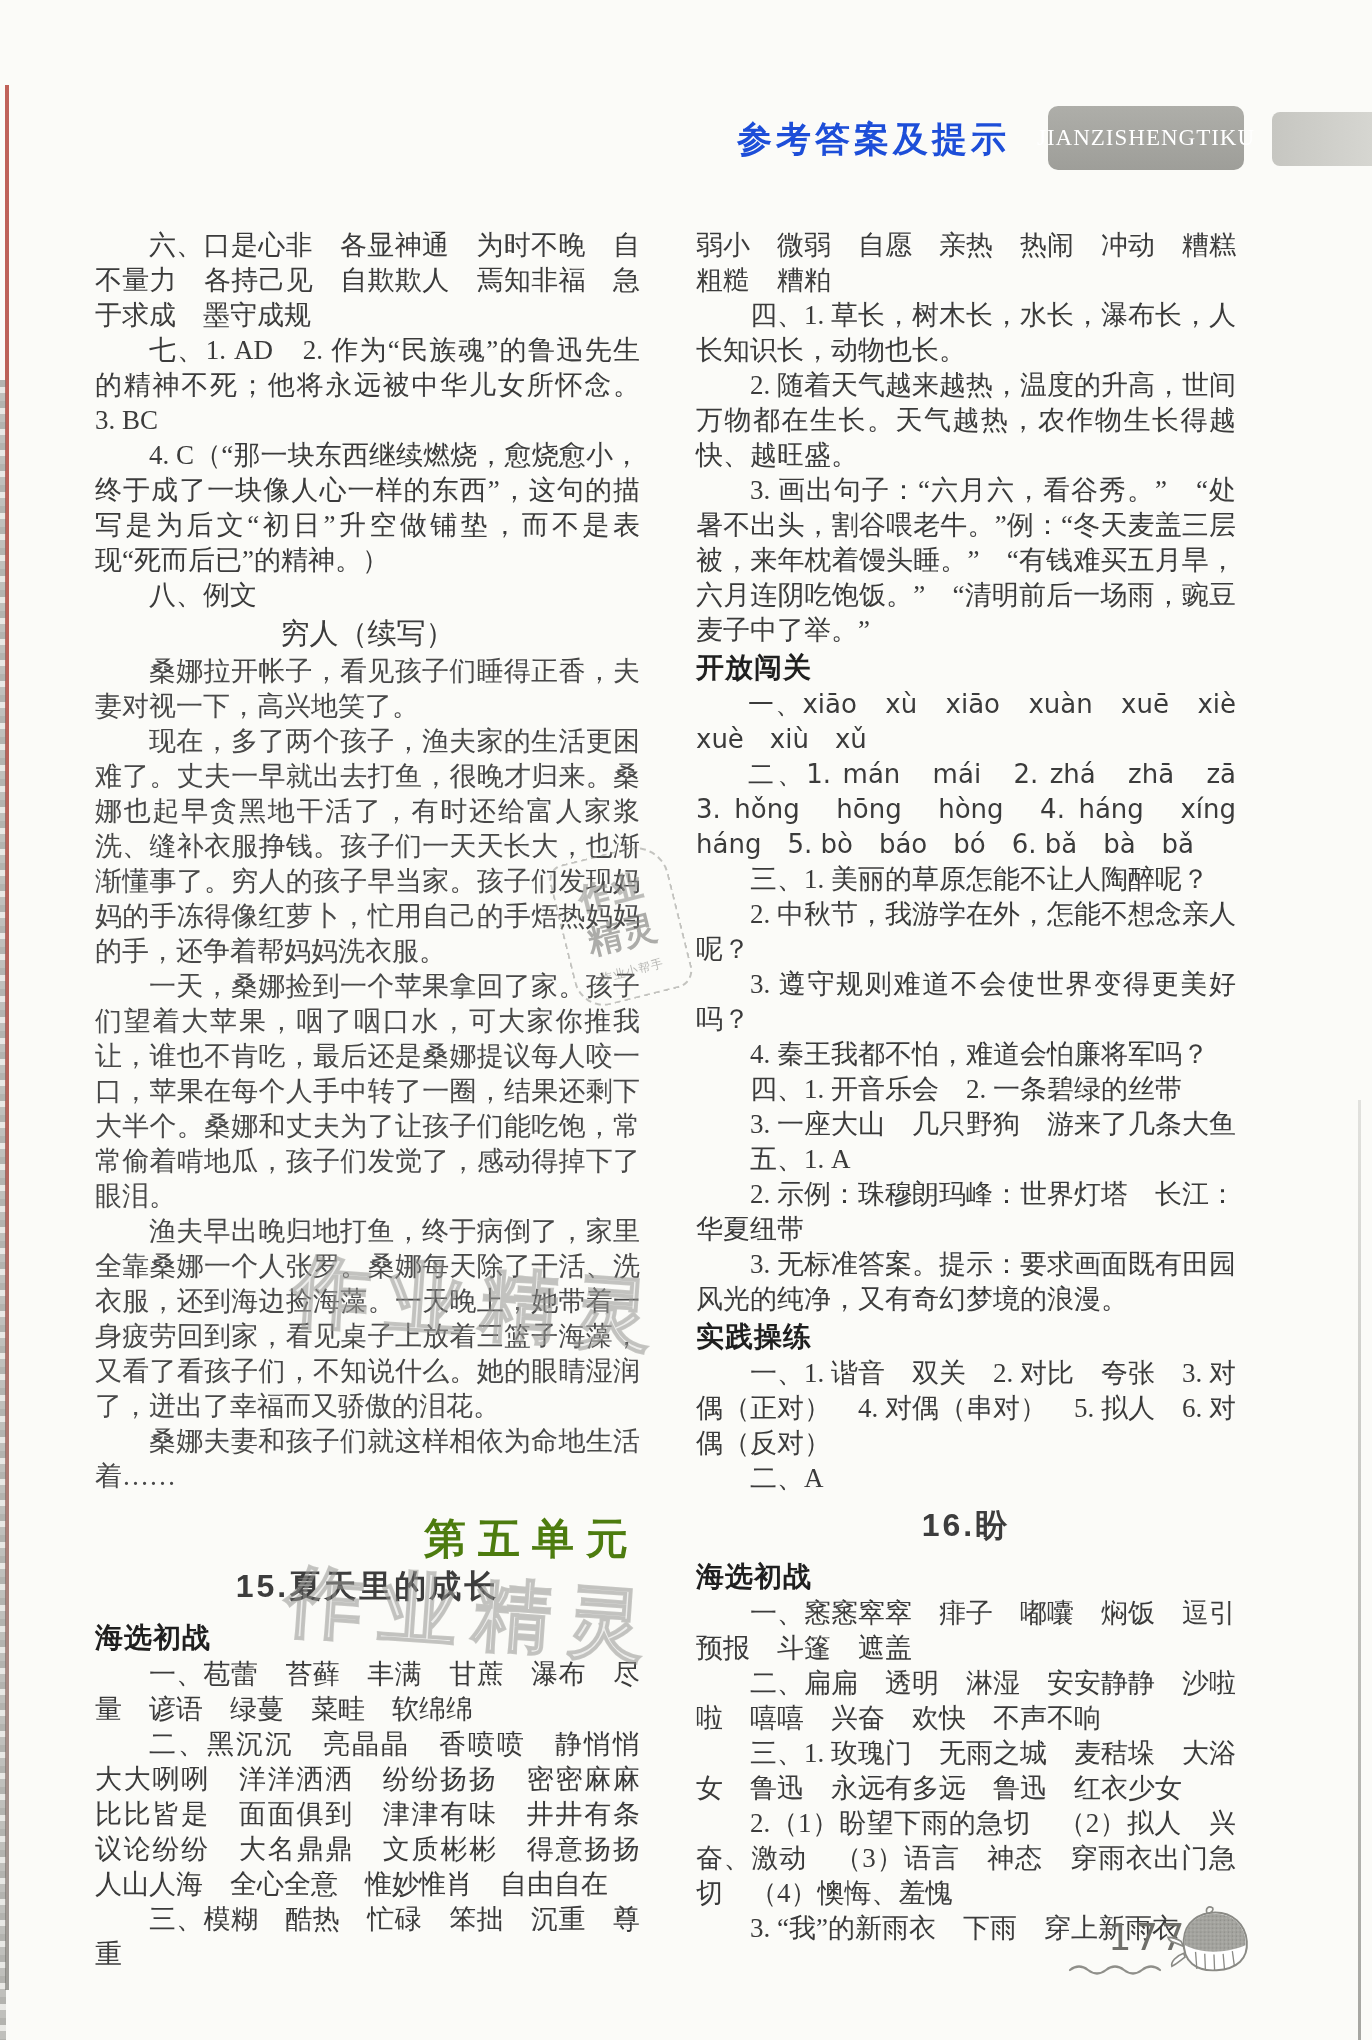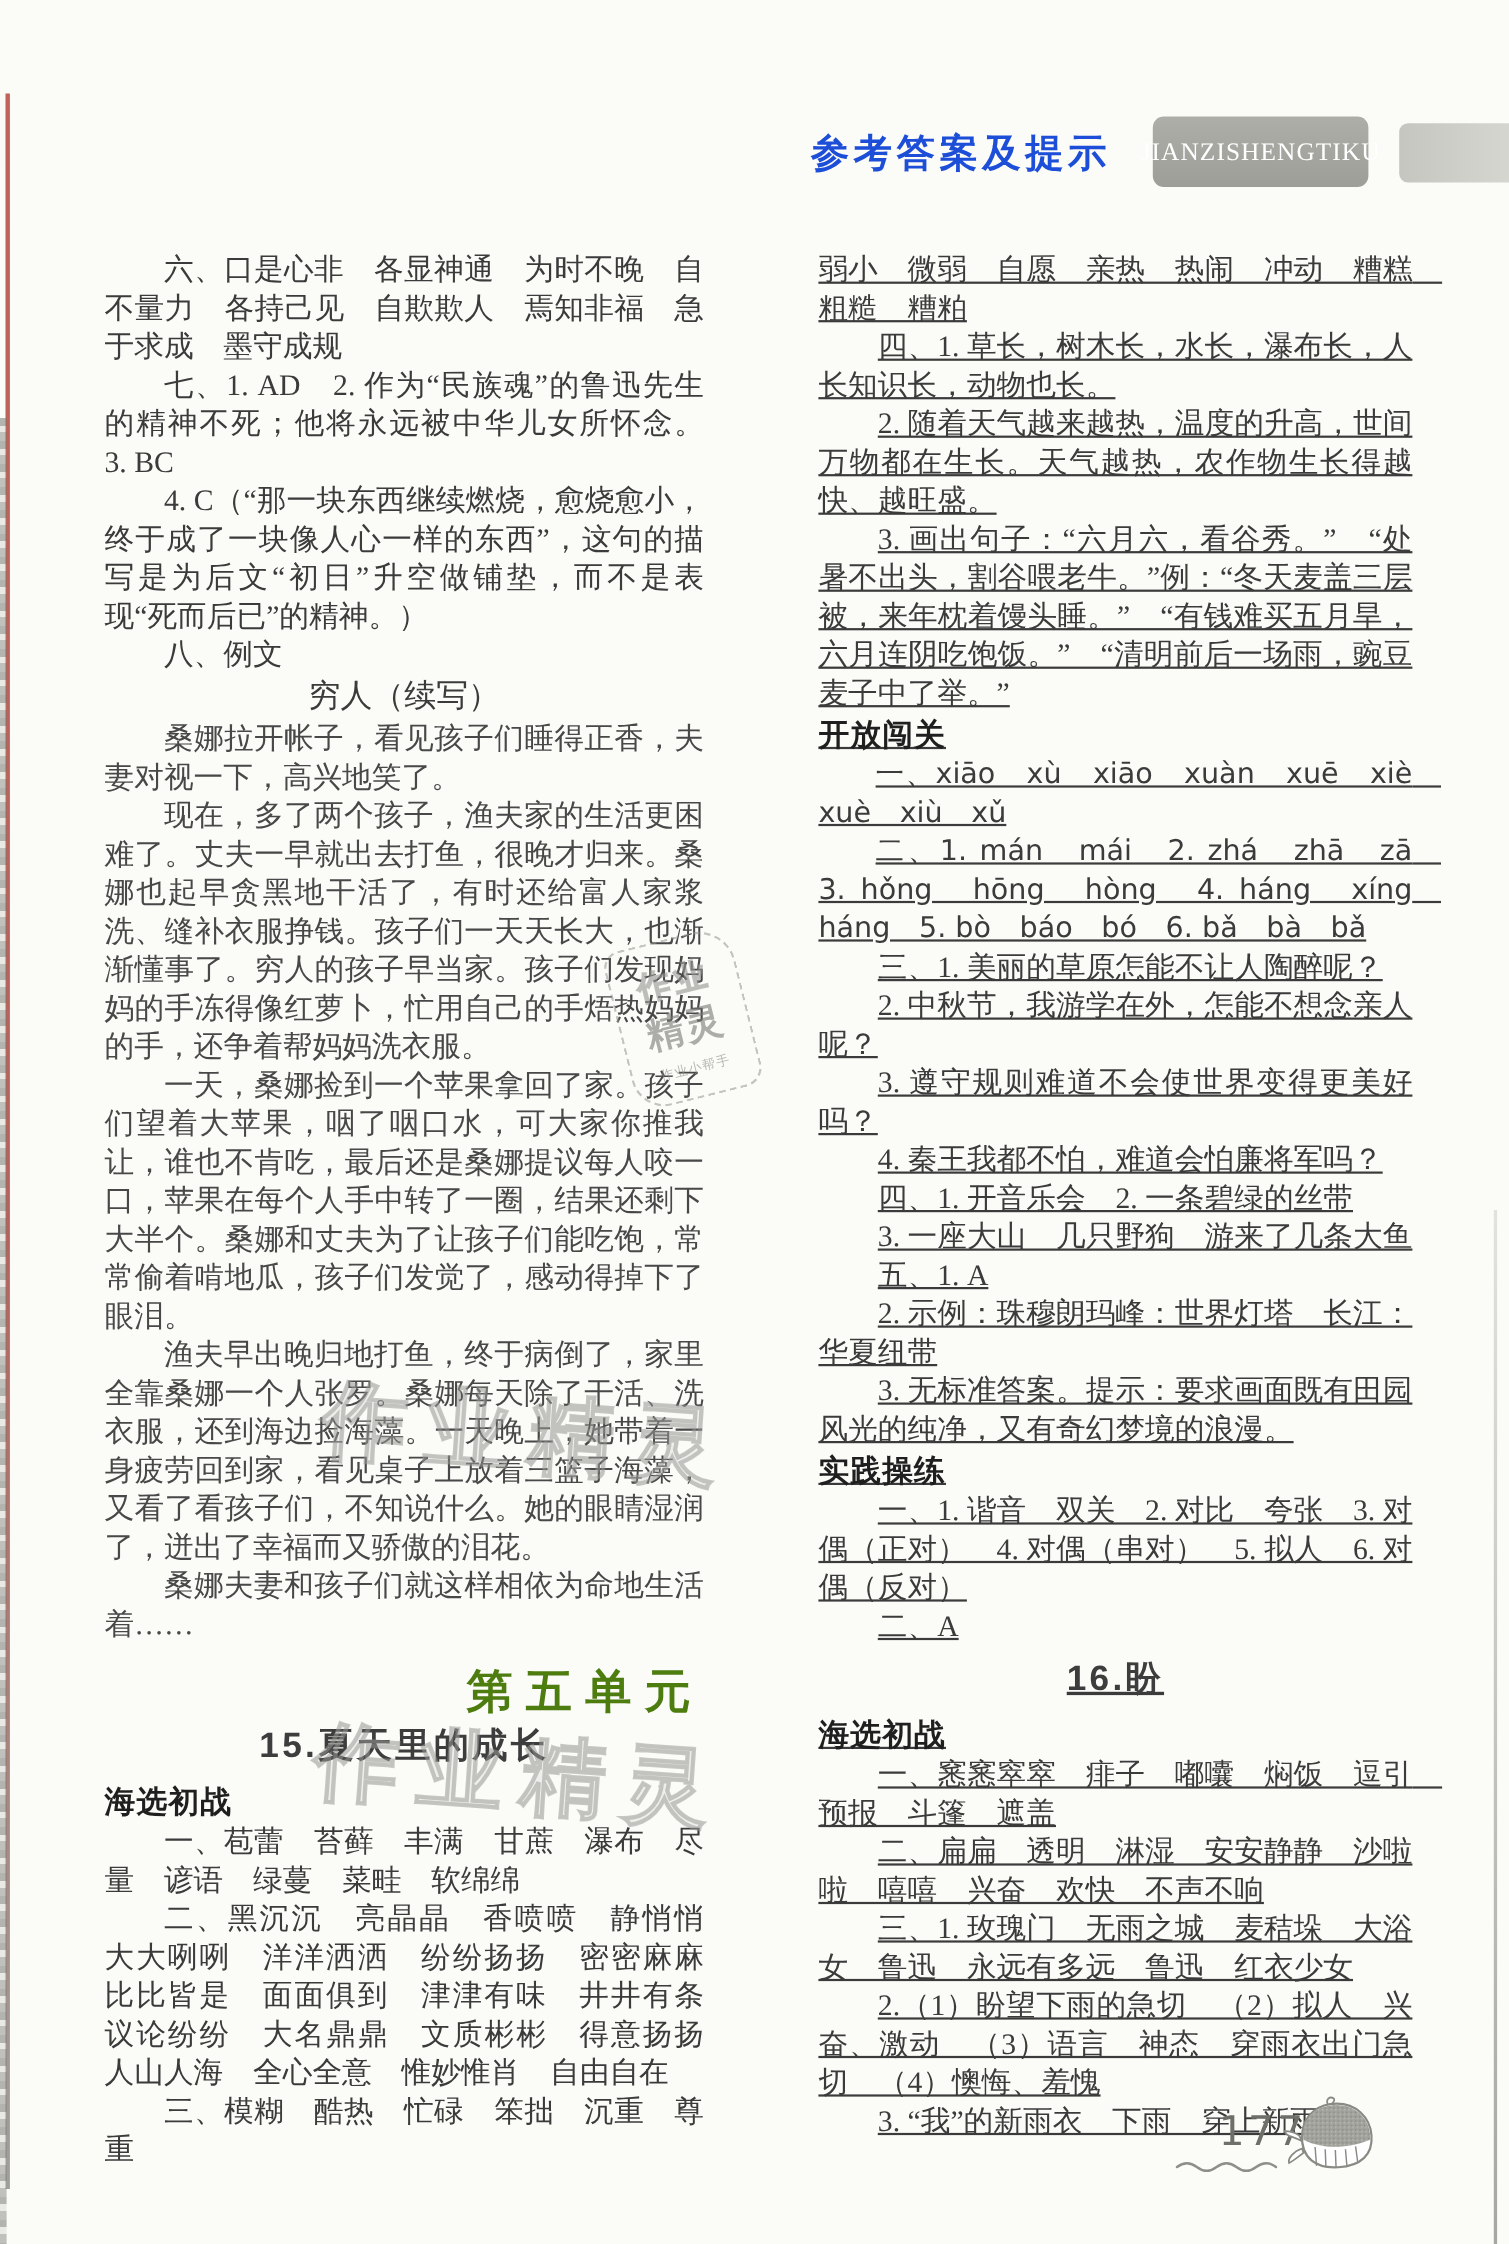--- a/index.html
+++ b/index.html
@@ -24,21 +24,21 @@
   .header-title{font-size:35px;font-weight:bold;color:#1d4ed8;letter-spacing:4px;}
   .brand-badge{position:absolute;left:1048px;top:106px;width:196px;height:64px;
     background:linear-gradient(180deg,#aeaea9,#9e9e99);border-radius:10px;
     display:flex;align-items:center;justify-content:center;}
   .brand-badge span{color:#fff;font-size:23px;letter-spacing:1px;font-family:"Liberation Serif",serif;}
   .brand-tail{position:absolute;left:1272px;top:112px;width:100px;height:54px;
     background:linear-gradient(90deg,#c6c6c1,#d6d6d1);border-radius:8px 0 0 8px;}
   
   .col{position:absolute;top:228px;font-size:27px;line-height:35px;text-align:justify;}
   #col-left{left:95px;width:545px;}
-  #col-right{left:744px;width:540px;text-decoration:underline;}
+  #col-right{left:696px;width:540px;}
   .blk{margin:0;}
   .para{text-indent:2em;}
   .flush{text-indent:0;}
   .essay{text-indent:2em;color:#484848;}
   .essay-title{text-indent:0;text-align:center;font-weight:normal;font-size:29px;margin:3px 0;}
   .section{font-size:28px;font-weight:bold;text-indent:0;text-align:left;color:#1f1f1f;
     font-family:"Liberation Sans","DejaVu Sans",sans-serif;letter-spacing:1px;margin:2px 0;}
   .unit{font-size:42px;font-weight:bold;text-align:right;text-indent:0;letter-spacing:12px;
     margin:28px 0 10px;color:#4d7c0f;}
   .lesson{font-size:32px;font-weight:bold;text-align:center;text-indent:0;letter-spacing:3px;

